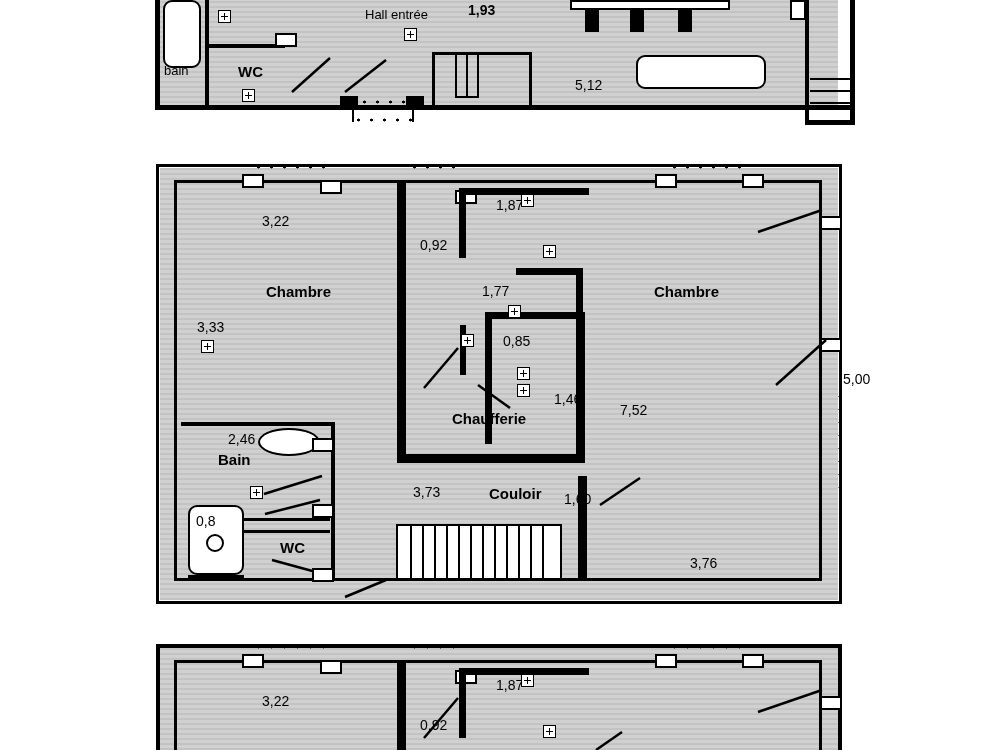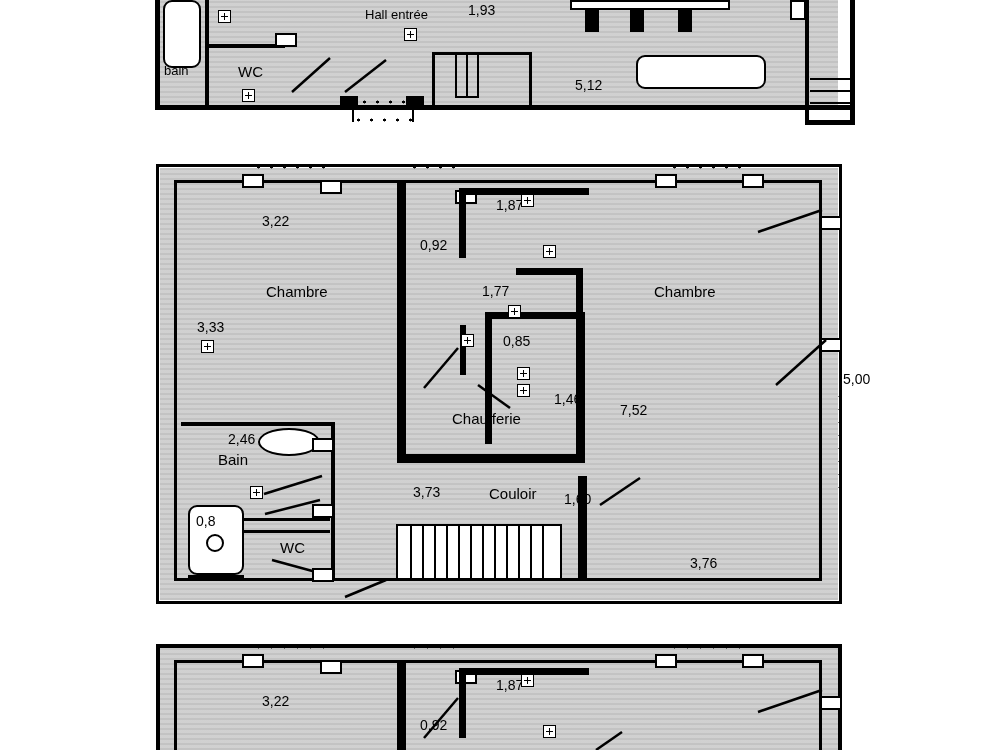--- a/index.html
+++ b/index.html
@@ -52,21 +52,21 @@
     box-sizing: border-box;
     background: transparent;
   }
   .lbl {
     position: absolute;
     color: #000;
     white-space: nowrap;
     font-family: "Liberation Sans", sans-serif;
     line-height: 1;
   }
-  .lbl.room { font-size: 15px; }
+  .lbl.room { font-size: 15px; font-weight: bold; }
   .lbl.dim  { font-size: 14px; }
   .lbl.small{ font-size: 13px; }
 
   
   .plus {
     position: absolute;
     width: 13px; height: 13px;
     border: 1px solid #000;
     box-sizing: border-box;
     background: #fff;
@@ -154,21 +154,21 @@
     <div class="rnd" style="left:163px;top:0;width:38px;height:68px;"></div>
     <div class="lbl small" style="left:164px;top:64px;">bain</div>
     <div class="lbl room" style="left:238px;top:64px;">WC</div>
     <div class="plus" style="left:218px;top:10px;"></div>
     <div class="plus" style="left:242px;top:89px;"></div>
     <div class="wall" style="left:205px;top:44px;width:80px;height:4px;"></div>
     <div class="box" style="left:275px;top:33px;width:22px;height:14px;"></div>
 
     <div class="lbl small" style="left:365px;top:8px;">Hall entrée</div>
     <div class="plus" style="left:404px;top:28px;"></div>
-    <div class="lbl dim" style="left:468px;top:3px;">1,93</div>
+    <div class="lbl dim" style="left:468px;top:3px;font-weight:bold;">1,93</div>
 
     <div class="wall" style="left:340px;top:96px;width:18px;height:12px;"></div>
     <div class="wall" style="left:406px;top:96px;width:18px;height:12px;"></div>
     <div class="dots" style="left:352px;top:118px;width:62px;"></div>
     <div class="thinwall" style="left:352px;top:108px;width:62px;height:2px;"></div>
     <div class="thinwall" style="left:352px;top:108px;width:2px;height:14px;"></div>
     <div class="thinwall" style="left:412px;top:108px;width:2px;height:14px;"></div>
     <div class="dots" style="left:358px;top:100px;width:48px;"></div>
 
     <svg class="lead" style="left:0;top:0;width:1000px;height:130px;">

